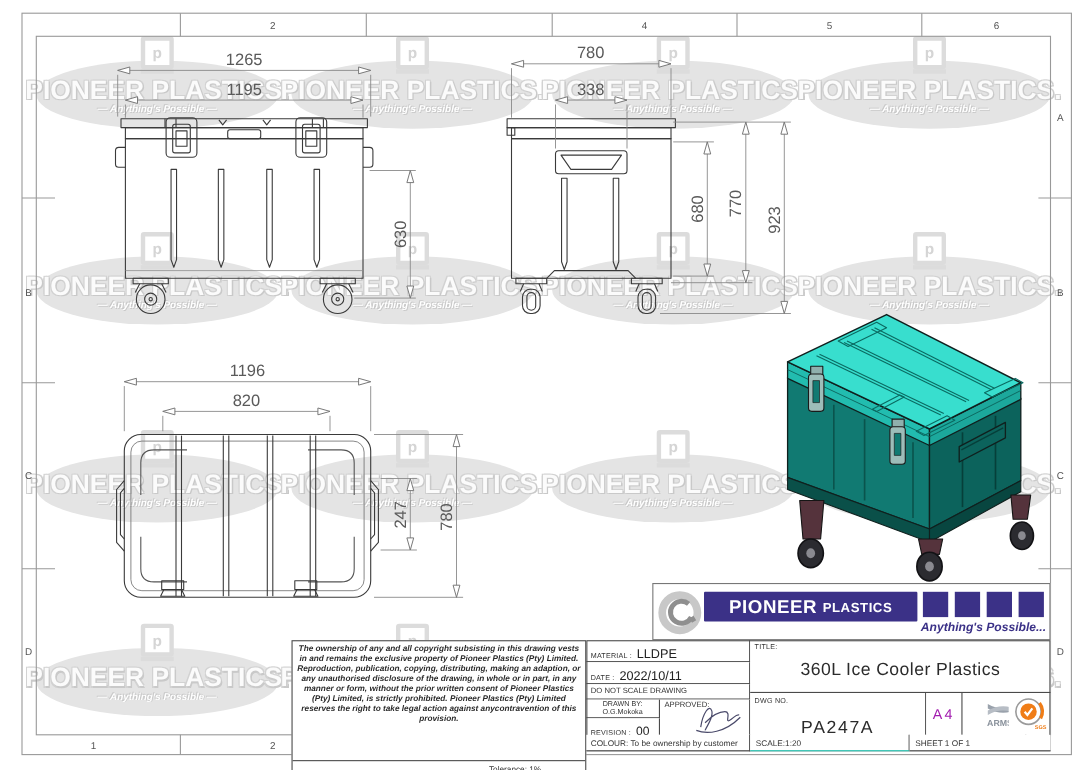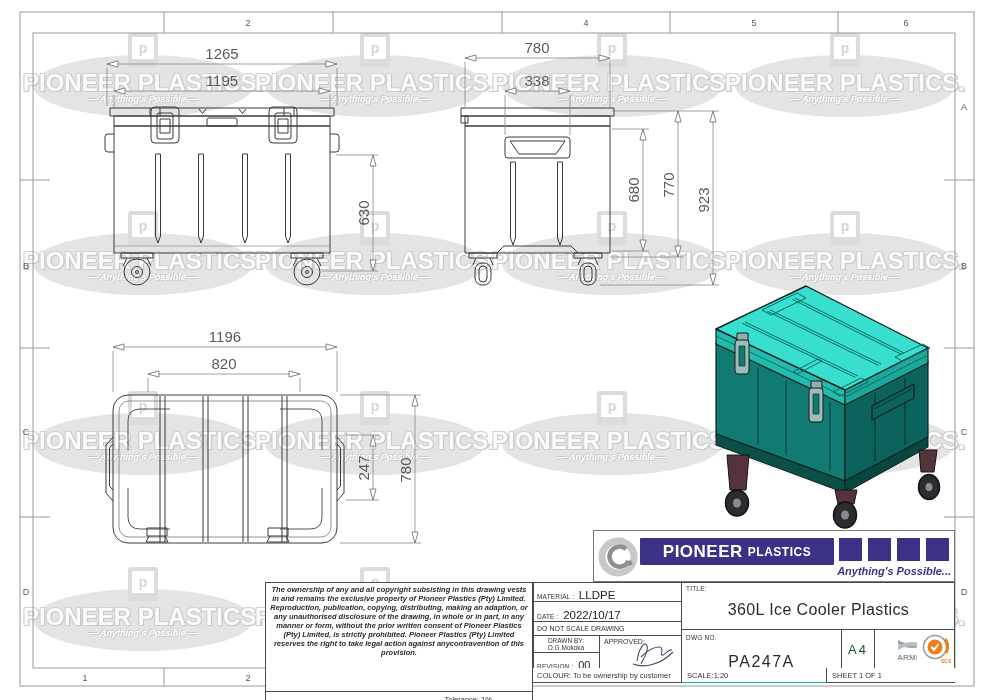--- a/index.html
+++ b/index.html
@@ -465,21 +465,21 @@
   </div>
 
   <div id="title-block" class="blk">
 
     <div class="cell" style="left:0;top:0;width:149px;height:20px;padding:3px 0 0 4px;">
       <span class="lbl">MATERIAL :</span>
       <span class="val-med">LLDPE</span>
     </div>
     <div class="cell" style="left:0;top:20px;width:149px;height:20px;padding:3px 0 0 4px;">
       <span class="lbl">DATE :</span>
-      <span class="val-med">2022/10/17</span>
+      <span class="val-med">2022/10/11</span>
     </div>
     <div class="cell" style="left:0;top:40px;width:149px;height:14px;padding:3px 0 0 4px;font-size:7px;color:#333;">DO NOT SCALE DRAWING</div>
     <div class="cell" style="left:0;top:54px;width:67px;height:17px;text-align:center;font-size:6.5px;color:#333;padding-top:1px;">
       <div>DRAWN BY:</div>
       <div>O.G.Mokoka</div>
     </div>
     <div class="cell noB" style="left:0;top:71px;width:67px;height:15px;padding:2px 0 0 4px;">
       <span class="lbl">REVISION :</span>
       <span style="font-size:11px;color:#222;">00</span>
     </div>
@@ -492,21 +492,21 @@
 
     <div class="cell noR" style="left:149px;top:0;width:273px;height:48px;">
       <span class="lbl" style="position:absolute;left:4px;top:3px;">TITLE:</span>
       <div class="ctr" style="position:absolute;left:0;top:8px;right:0;bottom:0;font-size:16px;color:#2b2b2b;letter-spacing:0.4px;">360L Ice Cooler Plastics</div>
     </div>
 
     <div class="cell noB" style="left:149px;top:48px;width:160px;height:38px;">
       <span class="lbl" style="position:absolute;left:4px;top:4px;">DWG NO.</span>
       <div class="ctr" style="position:absolute;left:0;top:6px;right:0;bottom:0;font-size:16px;letter-spacing:1.5px;color:#2b2b2b;margin-top:20px;">PA247A</div>
     </div>
-    <div class="cell noB ctr" style="left:309px;top:48px;width:33px;height:38px;font-size:13px;letter-spacing:2px;color:#14532d;">A4</div>
+    <div class="cell noB ctr" style="left:309px;top:48px;width:33px;height:38px;font-size:13px;letter-spacing:2px;color:#a21caf;">A4</div>
     <div class="cell noB ctr" style="left:358px;top:48px;width:42px;height:38px;">
       <svg width="40" height="34">
         <path d="M6,8 Q20,16 34,8 L34,12 Q20,20 6,12 Z" fill="#9aa2ac"></path>
         <path d="M6,18 Q20,10 34,18 L34,14 Q20,6 6,14 Z" fill="#b7bdc5"></path>
         <text x="20" y="28" text-anchor="middle" font-size="8" font-weight="bold" fill="#8a929c" font-family="Liberation Sans,sans-serif">ARMSA</text>
       </svg>
     </div>
     <div class="cell noB noR ctr" style="left:384px;top:48px;width:38px;height:38px;">
       <svg width="32" height="32">
         <circle cx="15" cy="14" r="11.5" fill="#fff" stroke="#9a9a9a" stroke-width="1.5"></circle>

